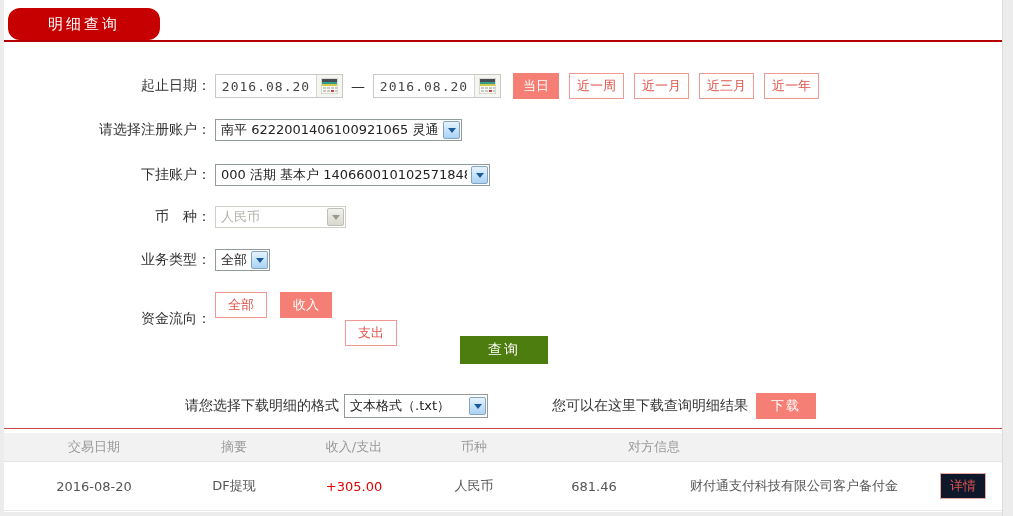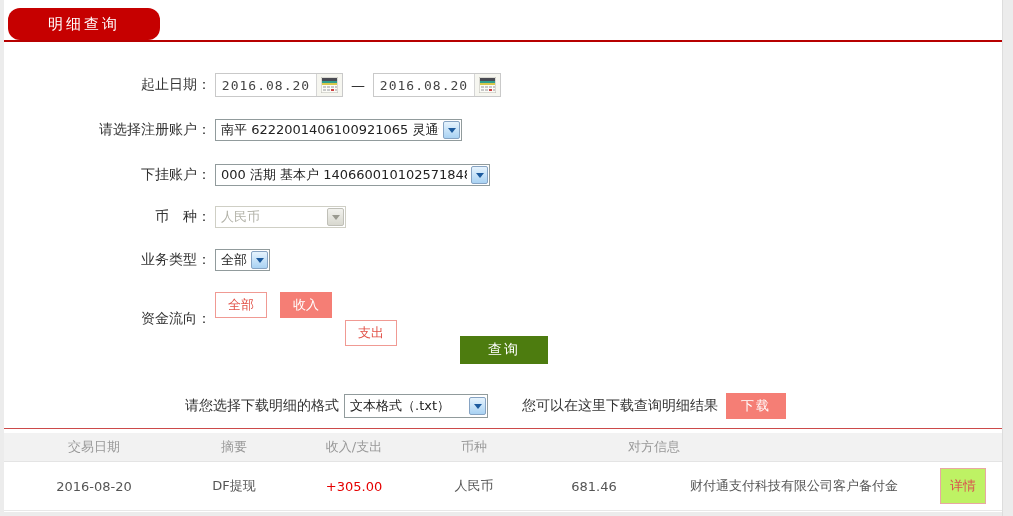--- a/index.html
+++ b/index.html
@@ -78,21 +78,21 @@
   
   .query-btn {
     position:absolute; left:456px; top:336px; width:88px; height:28px;
     background:#4d7c0f; color:#fff; border:0; font-size:14px; letter-spacing:2px;
     display:flex; align-items:center; justify-content:center; cursor:pointer;
   }
   
   .dl-row { position:absolute; left:181px; top:393px; display:flex; align-items:center; }
   .dl-row .dl-lbl { font-size:14px; color:#333; white-space:nowrap; }
   .dl-sel { margin-left:5px; width:144px; height:24px; }
-  .dl-hint { margin-left:34px; font-size:14px; color:#333; white-space:nowrap; }
+  .dl-hint { margin-left:64px; font-size:14px; color:#333; white-space:nowrap; }
   .dl-btn {
     margin-left:8px; width:60px; height:26px; background:#f57e75; color:#fff;
     border:0; font-size:13px; letter-spacing:2px;
     display:flex; align-items:center; justify-content:center; cursor:pointer;
   }
   
   .table-topline { position:absolute; left:0; top:428px; width:100%; height:1px; background:#cc4a4a; }
   .thead {
     position:absolute; left:0; top:433px; width:100%; height:29px;
     background:#f2f2f2; border-bottom:1px solid #e4e4e4;
@@ -105,21 +105,21 @@
   }
   .c1 { width:180px; text-align:center; }
   .c2 { width:100px; text-align:center; }
   .c3 { width:140px; text-align:center; }
   .c4 { width:100px; text-align:center; }
   .c5 { width:140px; text-align:center; }
   .c6 { width:260px; text-align:center; white-space:nowrap; }
   .c7 { flex:1; display:flex; justify-content:center; }
   .amount-pos { color:#e50000; }
   .detail-btn {
-    width:46px; height:36px; background:#bef264; border:1px solid #e8a8a2;
+    width:46px; height:26px; background:#0f172a; border:1px solid #e8a8a2;
     color:#d9534f; font-size:13px; display:flex; align-items:center;
     justify-content:center; cursor:pointer;
   }
   .bottom-strip { position:absolute; left:0; top:512px; width:100%; height:4px; background:#ececec; }
 </style>
 </head>
 <body>
 
 <div class="panel">
 
@@ -162,20 +162,27 @@
             <rect x="6" y="9" width="3" height="2" fill="#c8c8c8"></rect>
             <rect x="10" y="9" width="3" height="2" fill="#c8c8c8"></rect>
             <rect x="14" y="9" width="2" height="2" fill="#c8c8c8"></rect>
           <rect x="2" y="12" width="3" height="2" fill="#c8c8c8"></rect>
             <rect x="6" y="12" width="3" height="2" fill="#c8c8c8"></rect>
             <rect x="10" y="12" width="3" height="2" fill="#d04040"></rect>
             <rect x="14" y="12" width="2" height="2" fill="#c8c8c8"></rect>
         </svg>
       </span>
     </span>
+    <div class="quick-btns">
+      <span class="btn-solid">当日</span>
+      <span class="btn-outline">近一周</span>
+      <span class="btn-outline">近一月</span>
+      <span class="btn-outline">近三月</span>
+      <span class="btn-outline">近一年</span>
+    </div>
   </div>
 
   <div class="row" style="top:119px;">
     <span class="lbl">请选择注册账户：</span>
     <div class="sel" style="width:247px;">
       <span class="sel-txt">南平 6222001406100921065 灵通卡</span>
       <span class="xp-arrow">
           <span class="tri"></span>
         </span>
     </div>

